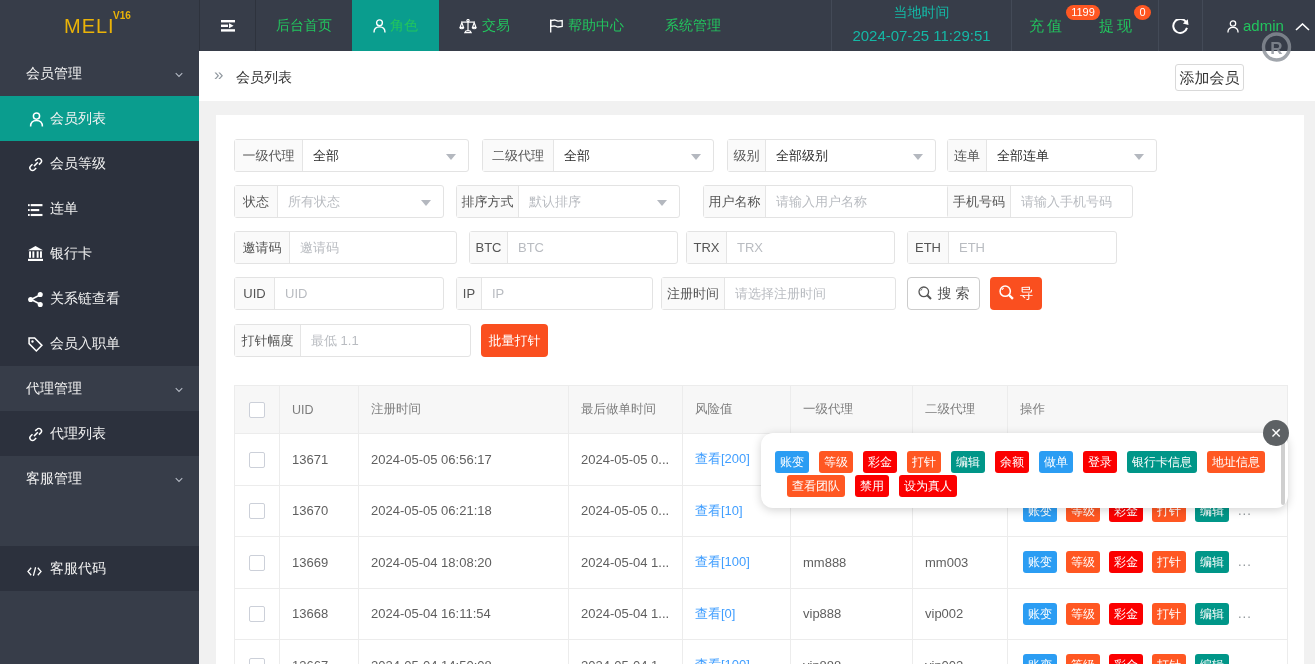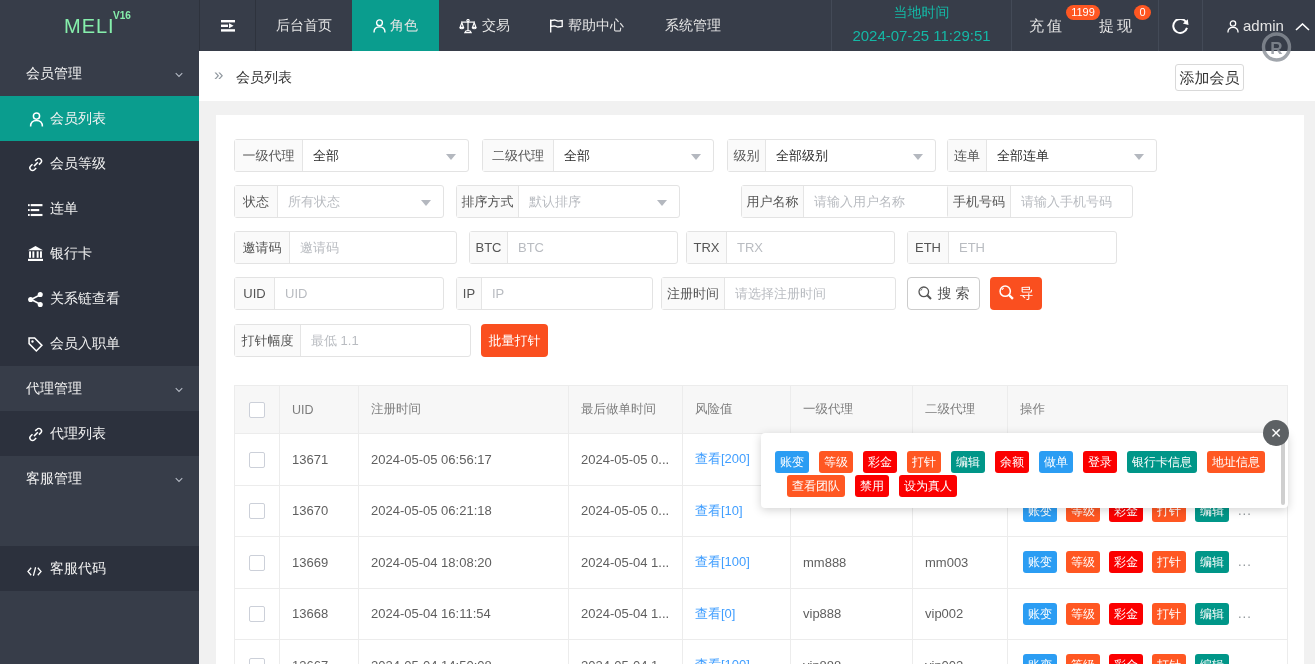--- a/index.html
+++ b/index.html
@@ -3,25 +3,25 @@
 <meta charset="utf-8">
 <style>
 *{margin:0;padding:0;box-sizing:border-box;}
 html,body{width:1315px;height:664px;overflow:hidden;}
 body{font-family:"Liberation Sans",sans-serif;background:#f1f1f1;}
 #page{position:relative;width:1315px;height:664px;overflow:hidden;}
 .abs{position:absolute;}
 
 
 #hd{position:absolute;left:0;top:0;width:1315px;height:51px;background:#373d49;}
-#logo{position:absolute;left:0;top:0;width:199px;height:51px;color:#86efac;}
+#logo{position:absolute;left:0;top:0;width:199px;height:51px;color:#eab308;}
 #logo .m{position:absolute;left:64px;top:15px;font-size:20px;letter-spacing:1px;}
 #logo .v{position:absolute;left:113px;top:10px;font-size:10px;font-weight:bold;}
 .hsep{position:absolute;top:0;width:1px;height:51px;background:#2e333d;}
-.navtxt{position:absolute;top:0;height:51px;line-height:51px;color:#e5e5e5;font-size:14px;white-space:nowrap;}
+.navtxt{position:absolute;top:0;height:51px;line-height:51px;color:#22c55e;font-size:14px;white-space:nowrap;}
 #tab-role{position:absolute;left:352px;top:0;width:87px;height:51px;background:#0a9d8e;}
 .hico{position:absolute;top:19px;}
 
 #timeblk{position:absolute;left:831px;top:0;width:181px;height:51px;border-left:1px solid #434a57;border-right:1px solid #434a57;color:#14b8a6;text-align:center;}
 #timeblk .t1{font-size:14px;margin-top:4px;}
 #timeblk .t2{font-size:15px;margin-top:5px;}
 .badge{position:absolute;background:#ff5722;color:#fff;font-size:11px;line-height:14px;height:15px;border-radius:8px;text-align:center;}
 
 #side{position:absolute;left:0;top:51px;width:199px;height:613px;background:#373d49;}
 .mi{position:absolute;left:0;width:199px;height:45px;color:#f2f2f2;font-size:14px;}
@@ -56,21 +56,21 @@
 a.lk{color:#409eff;text-decoration:none;}
 .cb{display:inline-block;width:16px;height:16px;border:1px solid #ccd0d9;border-radius:2px;background:#fff;vertical-align:middle;}
 .sb{display:inline-block;height:22px;line-height:22px;padding:0 5px;border-radius:3px;color:#fff;font-size:12px;margin-right:9px;}
 .bu{background:#2b9df3;}
 .or{background:#ff5722;}
 .rd{background:#fb0000;}
 .tl{background:#009688;}
 .dots{color:#8f9498;font-size:13px;letter-spacing:1px;}
 
 
-#popup{position:absolute;left:761px;top:433px;width:527px;height:75px;background:#fff;border-radius:4px;box-shadow:0 2px 10px rgba(0,0,0,0.18);z-index:40;}
+#popup{position:absolute;left:761px;top:433px;width:527px;height:75px;background:#fff;border-radius:12px;box-shadow:0 2px 10px rgba(0,0,0,0.18);z-index:40;}
 #popup .row1{position:absolute;left:14px;top:18px;white-space:nowrap;}
 #popup .row2{position:absolute;left:26px;top:42px;white-space:nowrap;}
 #popup .sb{margin-right:10px;}
 #pscroll{position:absolute;right:3px;top:3px;width:4px;height:69px;background:#cfcfcf;border-radius:2px;}
 #closex{position:absolute;z-index:45;left:1263px;top:420px;width:26px;height:26px;border-radius:50%;background:#5d6164;color:#fff;text-align:center;line-height:26px;font-size:14px;}
 </style>
 </head>
 <body>
 <div id="page">
 
@@ -367,21 +367,21 @@
   <div class="fg" style="left:234px;top:185px;width:210px">
         <span class="lb" style="width:43px">状态</span>
         <span class="fd ph">所有状态</span>
         <span class="caret"></span>
       </div>
   <div class="fg" style="left:456px;top:185px;width:224px">
         <span class="lb" style="width:62px">排序方式</span>
         <span class="fd ph">默认排序</span>
         <span class="caret"></span>
       </div>
-  <div class="fg" style="left:741px;top:185px;width:268px">
+  <div class="fg" style="left:703px;top:185px;width:268px">
         <span class="lb" style="width:62px">用户名称</span>
         <span class="fd ph">请输入用户名称</span>
       </div>
   <div class="fg" style="left:947px;top:185px;width:186px">
         <span class="lb" style="width:63px">手机号码</span>
         <span class="fd ph">请输入手机号码</span>
       </div>
 
   <div class="fg" style="left:234px;top:231px;width:223px">
         <span class="lb" style="width:55px">邀请码</span>

